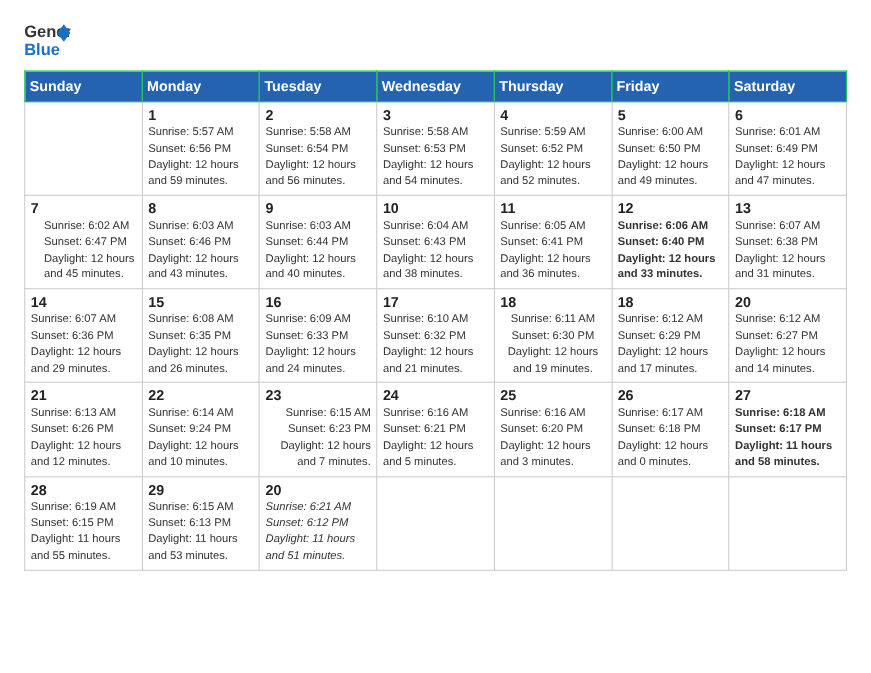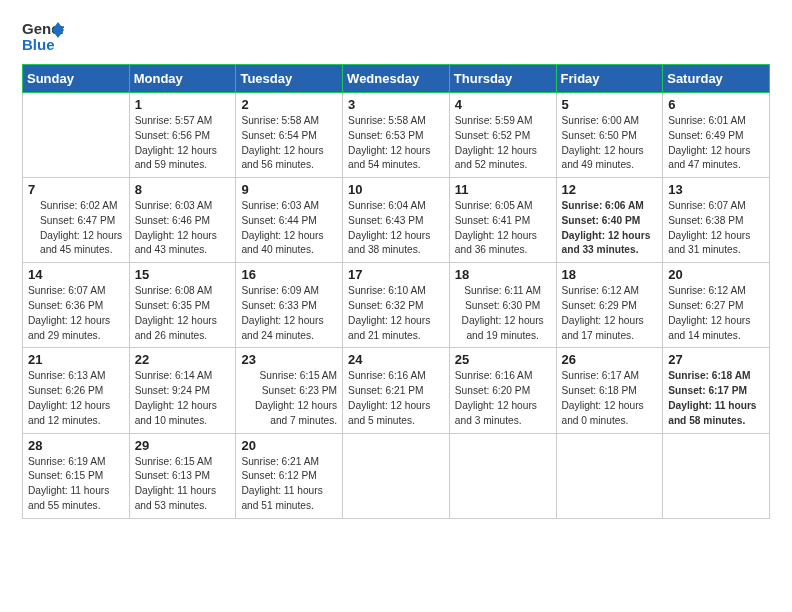--- a/index.html
+++ b/index.html
@@ -322,21 +322,21 @@
           </td>
           <td>
             <div class="day-number">29</div>
             <div class="day-info" style="white-space: pre-line;">Sunrise: 6:15 AM
 Sunset: 6:13 PM
 Daylight: 11 hours
 and 53 minutes.</div>
           </td>
           <td>
             <div class="day-number">20</div>
-            <div class="day-info" style="white-space: pre-line;">Sunrise: 6:21 AM
+            <div class="day-info" style="white-space: pre-line; font-style: italic;">Sunrise: 6:21 AM
 Sunset: 6:12 PM
 Daylight: 11 hours
 and 51 minutes.</div>
           </td>
           <td class="empty-cell"></td>
           <td class="empty-cell"></td>
           <td class="empty-cell"></td>
           <td class="empty-cell"></td>
         </tr>
       </tbody>

